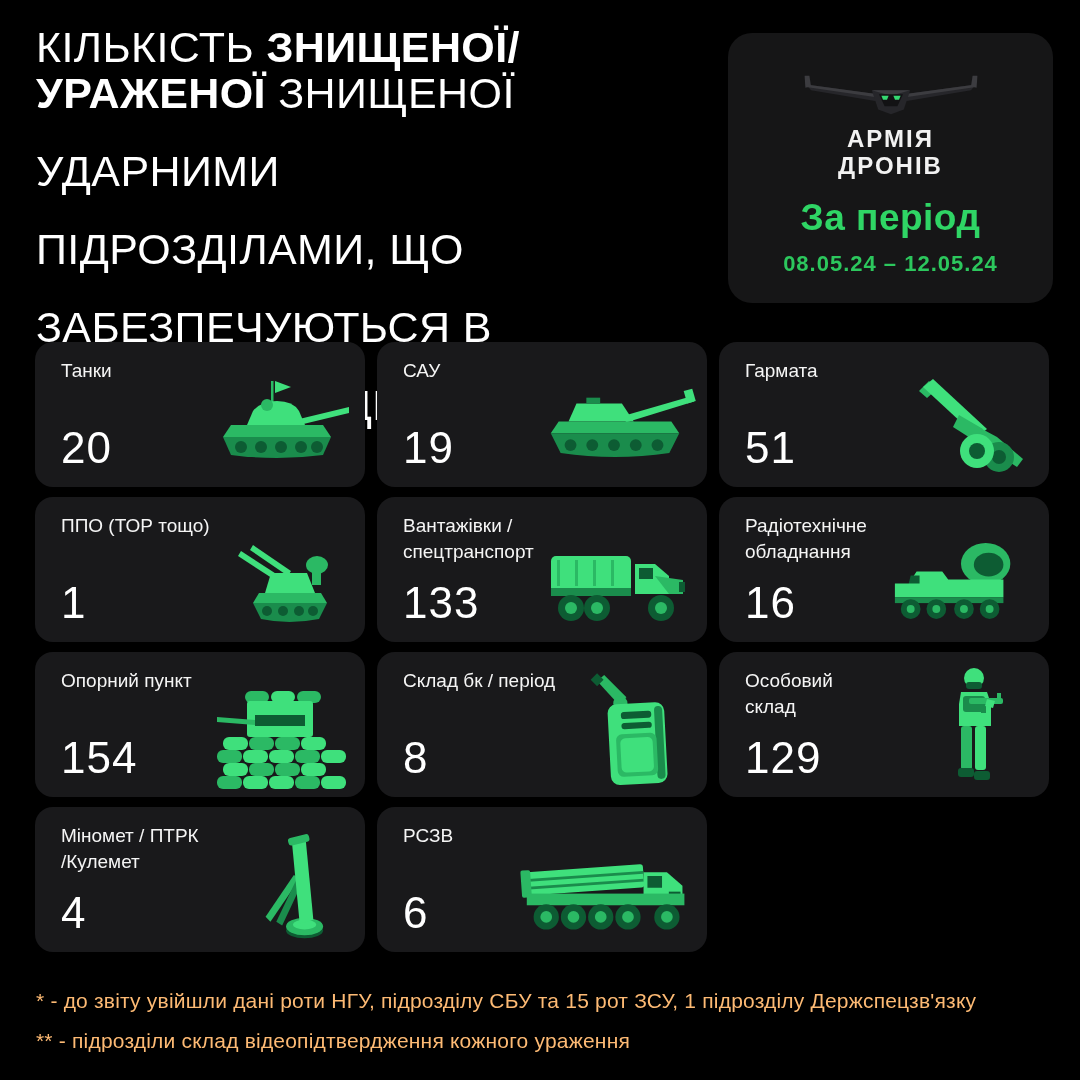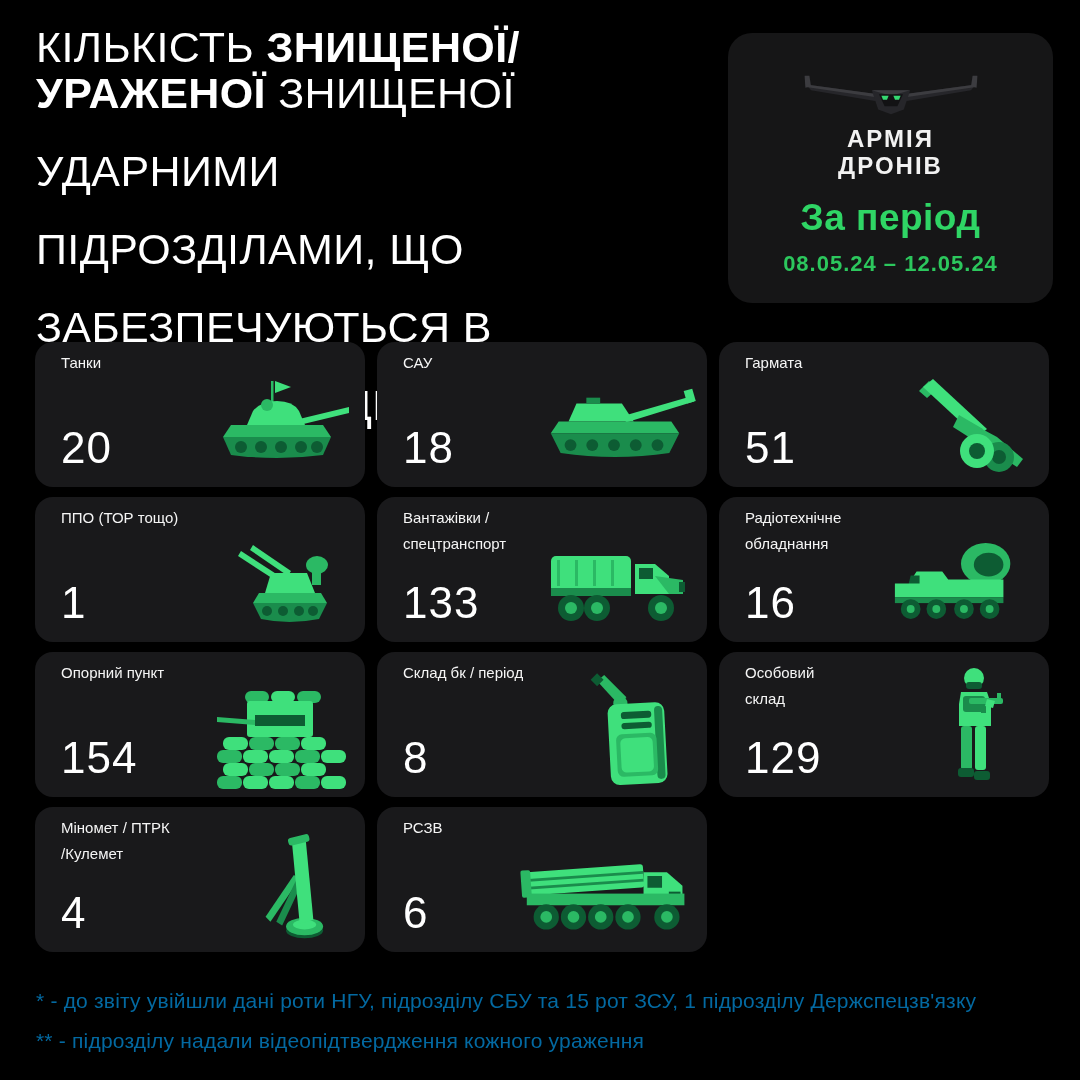--- a/index.html
+++ b/index.html
@@ -22,22 +22,22 @@
   .logo-text{font-size:24px;font-weight:600;letter-spacing:2px;line-height:27px;color:#f2f2f2;margin-top:2px;}
   .period-label{font-size:37px;font-weight:800;letter-spacing:.5px;color:#2fd565;margin-top:18px;}
   .period-dates{font-size:22px;font-weight:600;letter-spacing:1px;color:#2cc75d;margin-top:12px;}
   
   .grid{
     position:absolute;left:35px;top:342px;width:1014px;
     display:grid;grid-template-columns:330px 330px 330px;grid-auto-rows:145px;gap:10px 12px;
   }
   .card{position:relative;background:#19191b;border-radius:18px;overflow:hidden;}
   .card-label{
-    position:absolute;left:26px;top:8px;width:210px;
-    font-size:15px;line-height:26px;font-weight:400;color:#f5f5f5;white-space:pre-line;
+    position:absolute;left:26px;top:16px;width:210px;
+    font-size:19px;line-height:26px;font-weight:400;color:#f5f5f5;white-space:pre-line;
   }
   .card-value{
     position:absolute;left:26px;bottom:14px;
     font-size:44px;font-weight:400;letter-spacing:1px;color:#ffffff;
   }
   .card-icon{position:absolute;}
   .card-icon svg{width:100%;height:auto;display:block;}
   .g1{fill:#3fe07c}.g2{fill:#2bb964}.g3{fill:#1a8c4c}.g4{fill:#0d5c33}
   .d1{fill:#3c3c40}.d2{fill:#26262a}.d3{fill:#121214}.d4{fill:#35d971}
   .icon-tank{right:14px;bottom:8px;width:150px;}
@@ -47,21 +47,21 @@
   .icon-ppo{right:22px;bottom:10px;width:110px;}
   .icon-truck{right:12px;bottom:10px;width:150px;}
   .icon-radar{right:14px;bottom:10px;width:148px;}
   .icon-stronghold{right:12px;bottom:4px;width:150px;}
   .icon-fuel{right:32px;bottom:8px;width:86px;}
   .icon-soldier{right:42px;bottom:6px;width:60px;}
   .icon-mortar{right:38px;bottom:8px;width:78px;}
   .icon-mlrs{right:8px;bottom:12px;width:180px;}
   
   .footnotes{position:absolute;left:36px;top:988px;}
-  .footnote{font-size:21px;line-height:26px;color:#0369a1;margin-bottom:14px;letter-spacing:.2px;}
+  .footnote{font-size:21px;line-height:26px;color:#fdba74;margin-bottom:14px;letter-spacing:.2px;}
 </style>
 </head>
 <body>
 
 <div class="page">
 
   <div class="title">
     <div class="t-line"><span class="t-reg">КІЛЬКІСТЬ </span><span class="t-bold">ЗНИЩЕНОЇ/</span></div>
     <div class="t-line"><span class="t-bold">УРАЖЕНОЇ</span><span class="t-reg"> ЗНИЩЕНОЇ</span></div>
     <div class="t-line t-reg">УДАРНИМИ</div>
@@ -113,21 +113,21 @@
           <circle class="g4" cx="80" cy="78" r="6"></circle>
             <circle class="g4" cx="100" cy="78" r="6"></circle>
           <circle class="g4" cx="116" cy="78" r="6"></circle>
         </svg>
       </div>
     </div>
 
 
     <div class="card">
       <div class="card-label">САУ</div>
-      <div class="card-value">18</div>
+      <div class="card-value">19</div>
       <div class="card-icon icon-sau">
         <svg viewBox="0 0 170 110" xmlns="http://www.w3.org/2000/svg">
           <polygon class="g1" points="95,46 164,26 165,32 96,53"></polygon>
           <rect class="g1" x="156" y="20" width="9" height="13" transform="rotate(-16 160 26)"></rect>
           <path class="g1" d="M46 34 h46 l12 18 H38 Z"></path>
           <rect class="g3" x="56" y="28" width="14" height="6"></rect>
           <polygon class="g2" points="28,52 142,52 150,64 20,64"></polygon>
           <path class="g3" d="M20 64 h130 l-10 20 q-55 8 -110 0 Z"></path>
           <circle class="g4" cx="40" cy="76" r="6"></circle>
             <circle class="g4" cx="62" cy="76" r="6"></circle>
@@ -344,16 +344,16 @@
           <circle class="g4" cx="152" cy="76" r="13"></circle>
             <circle class="g2" cx="152" cy="76" r="6"></circle>
         </svg>
       </div>
     </div>
 
   </div>
 
   <div class="footnotes">
     <div class="footnote">* - до звіту увійшли дані роти НГУ, підрозділу СБУ та 15 рот ЗСУ, 1 підрозділу Держспецзв'язку</div>
-    <div class="footnote">** - підрозділу надали відеопідтвердження кожного ураження</div>
+    <div class="footnote">** - підрозділи склад відеопідтвердження кожного ураження</div>
   </div>
 
 </div>
 
 </body></html>

